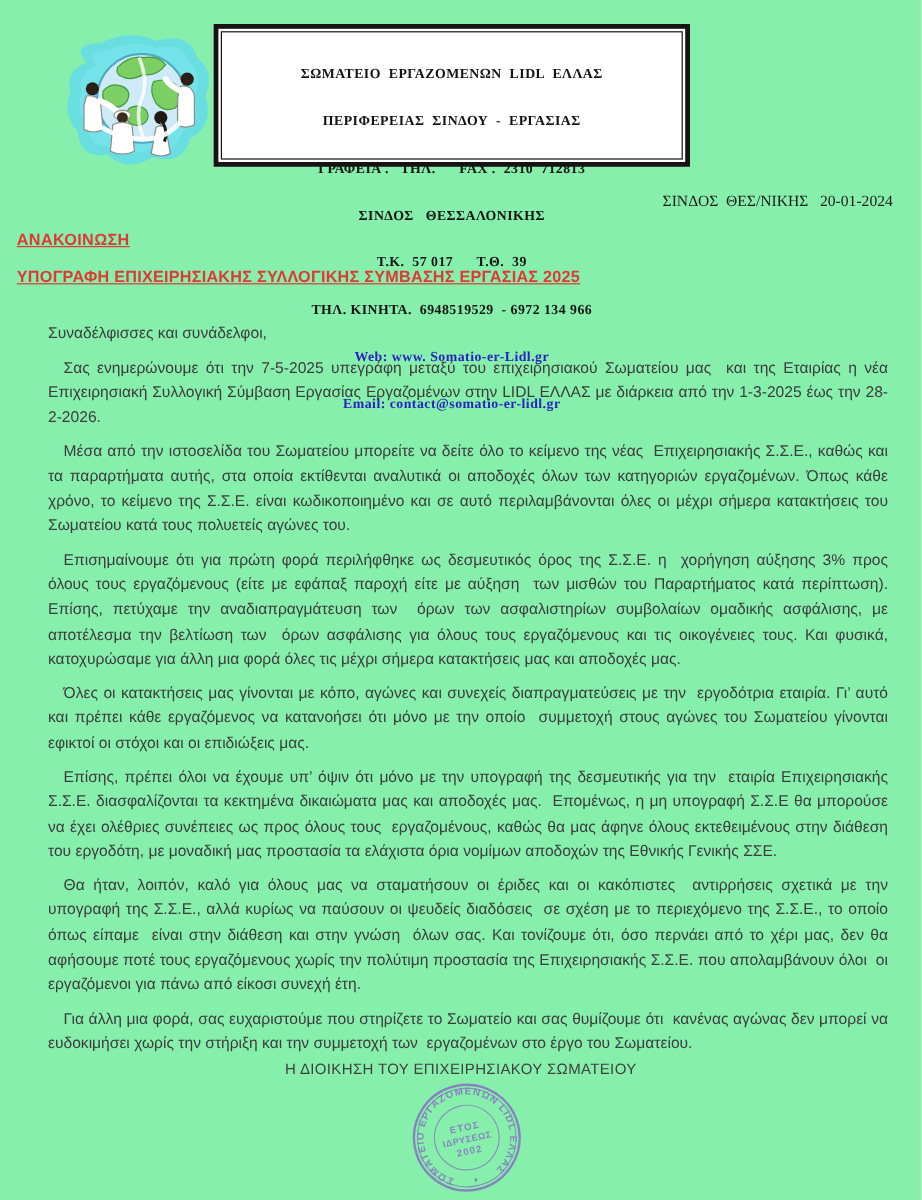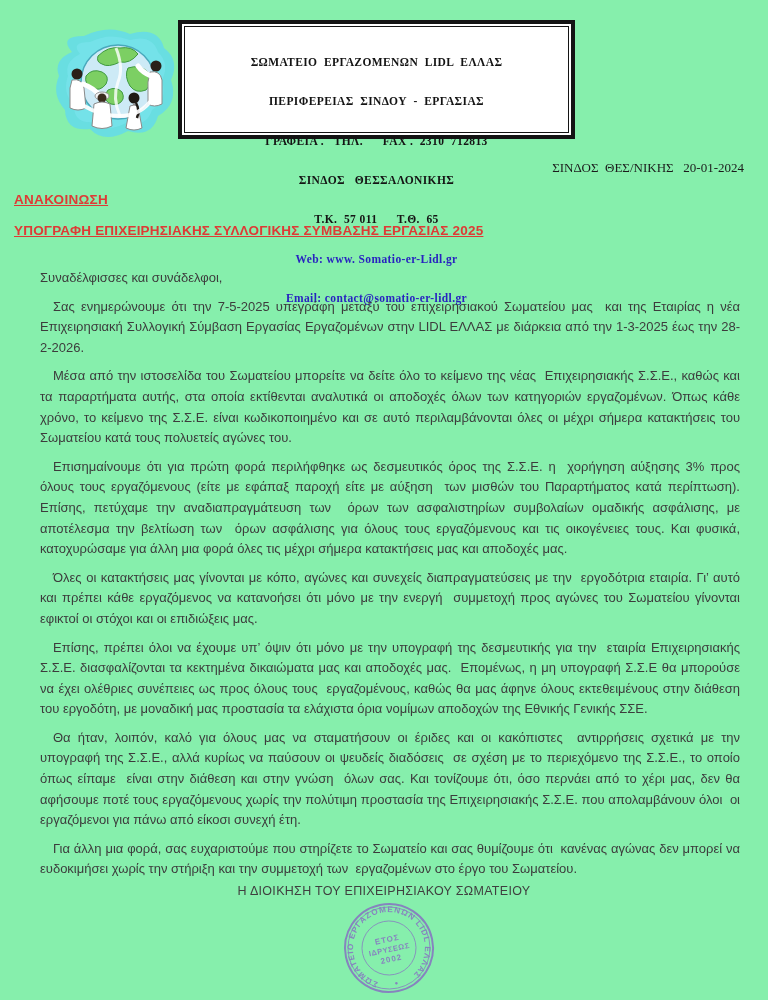--- a/index.html
+++ b/index.html
@@ -89,37 +89,38 @@
       <path d="M34 82 Q52 92 70 92 Q88 92 100 78" stroke="#ffffff" stroke-width="4" fill="none" stroke-linecap="round" opacity="0.9"></path>
     </svg>
   </div>
 
   <div class="head-box">
     <div class="head-box-inner">
       <div>ΣΩΜΑΤΕΙΟ  ΕΡΓΑΖΟΜΕΝΩΝ  LIDL  ΕΛΛΑΣ</div>
       <div>ΠΕΡΙΦΕΡΕΙΑΣ  ΣΙΝΔΟΥ  -  ΕΡΓΑΣΙΑΣ</div>
       <div>ΓΡΑΦΕΙΑ .   ΤΗΛ.      FAX .  2310  712813</div>
       <div>ΣΙΝΔΟΣ   ΘΕΣΣΑΛΟΝΙΚΗΣ</div>
-      <div>Τ.Κ.  57 011      Τ.Θ.  65</div>
+      <div>Τ.Κ.  57 017      Τ.Θ.  39</div>
+      <div>ΤΗΛ. ΚΙΝΗΤΑ.  6948519529  - 6972 134 966</div>
       <div class="head-link">Web: www. Somatio-er-Lidl.gr</div>
       <div class="head-link">Email: contact@somatio-er-lidl.gr</div>
     </div>
   </div>
 
   <div class="place-date">ΣΙΝΔΟΣ  ΘΕΣ/ΝΙΚΗΣ   20-01-2024</div>
 
   <div class="title-main">ΑΝΑΚΟΙΝΩΣΗ</div>
   <div class="title-sub">ΥΠΟΓΡΑΦΗ ΕΠΙΧΕΙΡΗΣΙΑΚΗΣ ΣΥΛΛΟΓΙΚΗΣ ΣΥΜΒΑΣΗΣ ΕΡΓΑΣΙΑΣ 2025</div>
 
   <div class="body-text">
     <p class="salutation">Συναδέλφισσες και συνάδελφοι,</p>
     <p class="indent">Σας ενημερώνουμε ότι την 7-5-2025 υπεγράφη μεταξύ του επιχειρησιακού Σωματείου μας  και της Εταιρίας η νέα Επιχειρησιακή Συλλογική Σύμβαση Εργασίας Εργαζομένων στην LIDL ΕΛΛΑΣ με διάρκεια από την 1-3-2025 έως την 28-2-2026.</p>
     <p class="indent">Μέσα από την ιστοσελίδα του Σωματείου μπορείτε να δείτε όλο το κείμενο της νέας  Επιχειρησιακής Σ.Σ.Ε., καθώς και τα παραρτήματα αυτής, στα οποία εκτίθενται αναλυτικά οι αποδοχές όλων των κατηγοριών εργαζομένων. Όπως κάθε χρόνο, το κείμενο της Σ.Σ.Ε. είναι κωδικοποιημένο και σε αυτό περιλαμβάνονται όλες οι μέχρι σήμερα κατακτήσεις του Σωματείου κατά τους πολυετείς αγώνες του.</p>
     <p class="indent">Επισημαίνουμε ότι για πρώτη φορά περιλήφθηκε ως δεσμευτικός όρος της Σ.Σ.Ε. η  χορήγηση αύξησης 3% προς όλους τους εργαζόμενους (είτε με εφάπαξ παροχή είτε με αύξηση  των μισθών του Παραρτήματος κατά περίπτωση). Επίσης, πετύχαμε την αναδιαπραγμάτευση των  όρων των ασφαλιστηρίων συμβολαίων ομαδικής ασφάλισης, με αποτέλεσμα την βελτίωση των  όρων ασφάλισης για όλους τους εργαζόμενους και τις οικογένειες τους. Και φυσικά,  κατοχυρώσαμε για άλλη μια φορά όλες τις μέχρι σήμερα κατακτήσεις μας και αποδοχές μας.</p>
-    <p class="indent">Όλες οι κατακτήσεις μας γίνονται με κόπο, αγώνες και συνεχείς διαπραγματεύσεις με την  εργοδότρια εταιρία. Γι’ αυτό και πρέπει κάθε εργαζόμενος να κατανοήσει ότι μόνο με την ενεργή  συμμετοχή προς αγώνες του Σωματείου γίνονται εφικτοί οι στόχοι και οι επιδιώξεις μας.</p>
+    <p class="indent">Όλες οι κατακτήσεις μας γίνονται με κόπο, αγώνες και συνεχείς διαπραγματεύσεις με την  εργοδότρια εταιρία. Γι’ αυτό και πρέπει κάθε εργαζόμενος να κατανοήσει ότι μόνο με την οποίο  συμμετοχή στους αγώνες του Σωματείου γίνονται εφικτοί οι στόχοι και οι επιδιώξεις μας.</p>
     <p class="indent">Επίσης, πρέπει όλοι να έχουμε υπ’ όψιν ότι μόνο με την υπογραφή της δεσμευτικής για την  εταιρία Επιχειρησιακής Σ.Σ.Ε. διασφαλίζονται τα κεκτημένα δικαιώματα μας και αποδοχές μας.  Επομένως, η μη υπογραφή Σ.Σ.Ε θα μπορούσε να έχει ολέθριες συνέπειες ως προς όλους τους  εργαζομένους, καθώς θα μας άφηνε όλους εκτεθειμένους στην διάθεση του εργοδότη, με μοναδική μας προστασία τα ελάχιστα όρια νομίμων αποδοχών της Εθνικής Γενικής ΣΣΕ.</p>
     <p class="indent">Θα ήταν, λοιπόν, καλό για όλους μας να σταματήσουν οι έριδες και οι κακόπιστες  αντιρρήσεις σχετικά με την υπογραφή της Σ.Σ.Ε., αλλά κυρίως να παύσουν οι ψευδείς διαδόσεις  σε σχέση με το περιεχόμενο της Σ.Σ.Ε., το οποίο όπως είπαμε  είναι στην διάθεση και στην γνώση  όλων σας. Και τονίζουμε ότι, όσο περνάει από το χέρι μας, δεν θα αφήσουμε ποτέ τους εργαζόμενους χωρίς την πολύτιμη προστασία της Επιχειρησιακής Σ.Σ.Ε. που απολαμβάνουν όλοι  οι εργαζόμενοι για πάνω από είκοσι συνεχή έτη.</p>
     <p class="indent">Για άλλη μια φορά, σας ευχαριστούμε που στηρίζετε το Σωματείο και σας θυμίζουμε ότι  κανένας αγώνας δεν μπορεί να ευδοκιμήσει χωρίς την στήριξη και την συμμετοχή των  εργαζομένων στο έργο του Σωματείου.</p>
   </div>
 
   <div class="signature">Η ΔΙΟΙΚΗΣΗ ΤΟΥ ΕΠΙΧΕΙΡΗΣΙΑΚΟΥ ΣΩΜΑΤΕΙΟΥ</div>
 
   <div class="seal">
     <svg width="96" height="96" viewBox="0 0 96 96">
       <defs>

